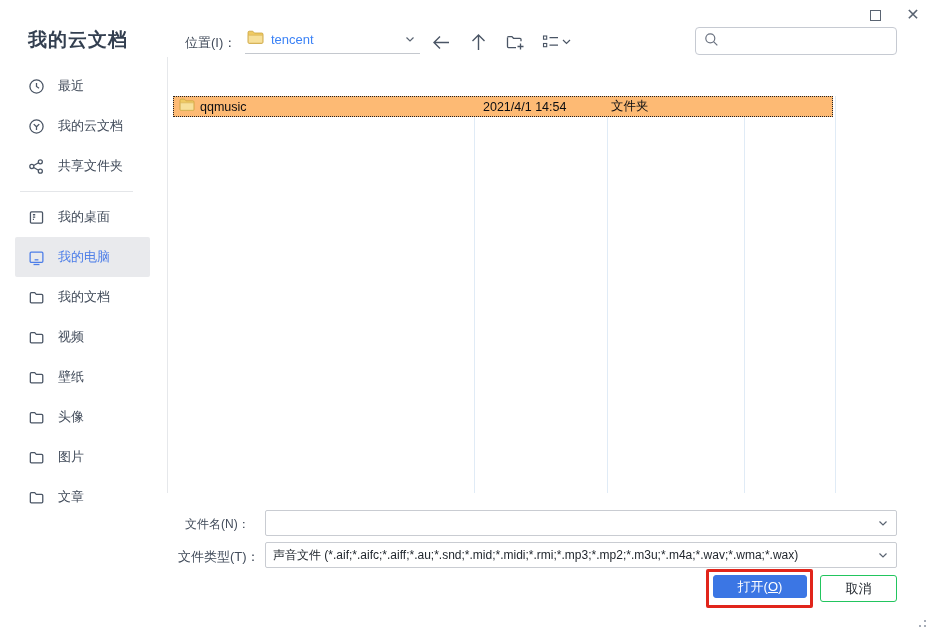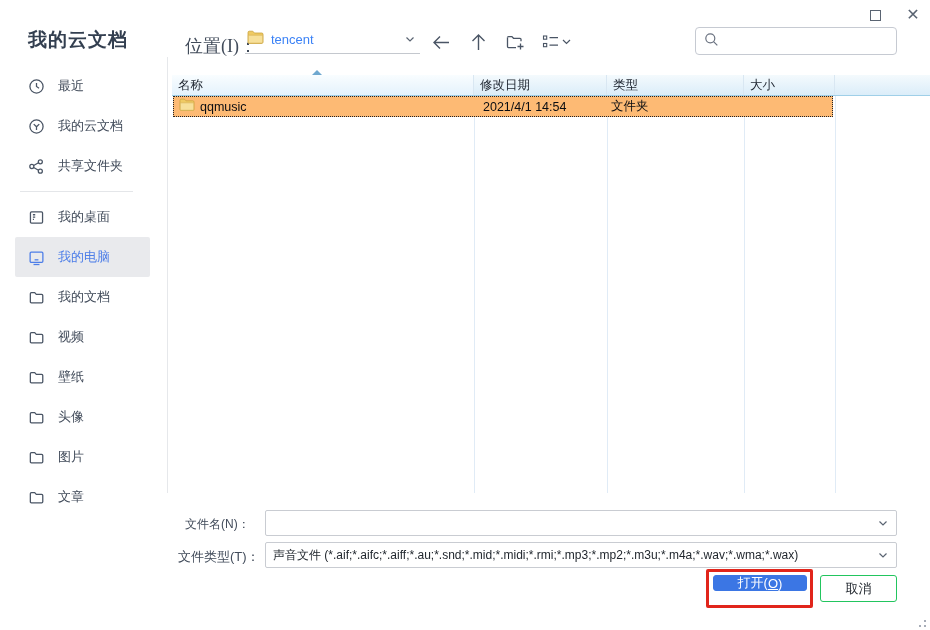--- a/index.html
+++ b/index.html
@@ -18,21 +18,21 @@
   .sidebar { position:absolute; left:0; top:66px; width:167px; }
   .side-item { height:40px; display:flex; align-items:center; padding-left:28px; gap:13px; font-size:13px; color:#414b5a; cursor:default; }
   .side-item .ic { width:17px; height:17px; flex:0 0 17px; display:flex; align-items:center; justify-content:center; }
   .side-item svg { stroke:#4a5565; }
   .side-item.selected { background:#e9eaed; border-radius:2px; margin-left:15px; margin-right:17px; padding-left:13px; color:#4d7ee8; }
   .side-item.selected svg { stroke:#4d7ee8; }
   .side-divider { height:1px; background:#e4e6e9; margin:5px 34px 5px 20px; }
   .content-vline { position:absolute; left:167px; top:57px; width:1px; height:436px; background:#e6e8eb; }
 
   
-  .loc-label { position:absolute; left:185px; top:34px; font-size:18px; color:#414b5a;font-family:Liberation Serif, serif; }
+  .loc-label { position:absolute; left:185px; top:34px; font-size:13px; color:#414b5a; }
   .loc-combo { position:absolute; left:245px; top:28px; width:175px; height:26px; display:flex; align-items:center; gap:7px; border-bottom:1px solid #c4c8ce; padding:0 4px 2px 2px; cursor:default; }
   .loc-combo .txt { flex:1; font-size:13px; color:#3b82f6; }
   .nav-icons { position:absolute; left:429px; top:30px; display:flex; align-items:center; gap:13px; }
   .nav-btn { width:24px; height:24px; display:flex; align-items:center; justify-content:center; cursor:default; }
   .view-btn { width:34px; }
   .search-box { position:absolute; left:695px; top:27px; width:202px; height:28px; border:1px solid #c6cad2; border-radius:4px; display:flex; align-items:center; padding:0 8px; gap:6px; background:#fff; }
   .search-box input { border:none; outline:none; flex:1; font-size:13px; font-family:inherit; background:transparent; }
 
   
   .list-header { position:absolute; left:172px; top:75px; width:758px; height:21px; display:flex; background:linear-gradient(#f4fafd,#dbedf9); border-bottom:1px solid #9fcfe8; font-size:12.5px; color:#1c232e; }
@@ -58,21 +58,21 @@
   .fn-label { position:absolute; left:185px; top:516px; font-size:12px; color:#414b5a; }
   .fn-input { position:absolute; left:265px; top:510px; width:632px; height:26px; border:1px solid #c9ccd2; border-radius:2px; background:#fff; display:flex; align-items:center; }
   .fn-input input { border:none; outline:none; flex:1; height:100%; padding:0 8px; font-size:13px; font-family:inherit; background:transparent; }
   .combo-chevron { flex:0 0 26px; display:flex; align-items:center; justify-content:center; height:100%; }
 
   .ft-label { position:absolute; left:178px; top:548px; font-size:13px; color:#414b5a; }
   .ft-combo { position:absolute; left:265px; top:542px; width:632px; height:26px; border:1px solid #c9ccd2; border-radius:2px; background:#fff; display:flex; align-items:center; cursor:default; }
   .ft-combo .txt { flex:1; font-size:12px; color:#22282f; padding-left:7px; white-space:nowrap; overflow:hidden; }
 
   .annotation-rect { position:absolute; left:706px; top:569px; width:107px; height:39px; border:3px solid #e1251b; border-radius:2px; pointer-events:none; }
-  .open-btn { position:absolute; left:713px; top:575px; width:94px; height:16px; background:#3b76e4; border:1px solid #3b76e4; border-radius:3px; color:#fff; font-size:13px; display:flex; align-items:center; justify-content:center; cursor:default; }
+  .open-btn { position:absolute; left:713px; top:575px; width:94px; height:23px; background:#3b76e4; border:1px solid #3b76e4; border-radius:3px; color:#fff; font-size:13px; display:flex; align-items:center; justify-content:center; cursor:default; }
   .open-btn .key { text-decoration:underline; }
   .cancel-btn { position:absolute; left:820px; top:575px; width:77px; height:27px; background:#fff; border:1px solid #22c55e; border-radius:3px; color:#22282f; font-size:13px; display:flex; align-items:center; justify-content:center; cursor:default; }
 
   .resize-grip { position:absolute; right:4px; bottom:3px; width:10px; height:10px; }
   .resize-grip i { position:absolute; width:2px; height:2px; background:#a7adb8; }
   .g1 { right:0; bottom:0; } .g2 { right:0; bottom:5px; } .g3 { right:5px; bottom:0; }
 </style>
 </head>
 <body>
 
@@ -238,36 +238,20 @@
   <div class="search-box">
     <span>
       <svg width="15" height="15" viewBox="0 0 15 15" fill="none">
           <circle cx="6.3" cy="6.3" r="4.5" stroke="#6a7280" stroke-width="1.2"></circle>
           <path d="M9.8 9.8 L13.3 13.3" stroke="#6a7280" stroke-width="1.2"></path>
         </svg>
     </span>
     <input type="text" placeholder="" style="">
   </div>
 
-  <div class="list-header">
-    <div class="hcell c-name">
-      <span class="sort-asc"></span>
-      <span>名称</span>
-    </div>
-    <div class="hcell c-date">
-      <span>修改日期</span>
-    </div>
-    <div class="hcell c-type">
-      <span>类型</span>
-    </div>
-    <div class="hcell c-size">
-      <span>大小</span>
-    </div>
-    <div class="hcell c-fill"></div>
-  </div>
 
   <div class="grid-line gl1"></div>
   <div class="grid-line gl2"></div>
   <div class="grid-line gl3"></div>
   <div class="grid-line gl4"></div>
 
   <div class="file-row">
     <div class="rcell r-name">
       <span>
         <svg width="16" height="14" viewBox="0 0 17 15">

